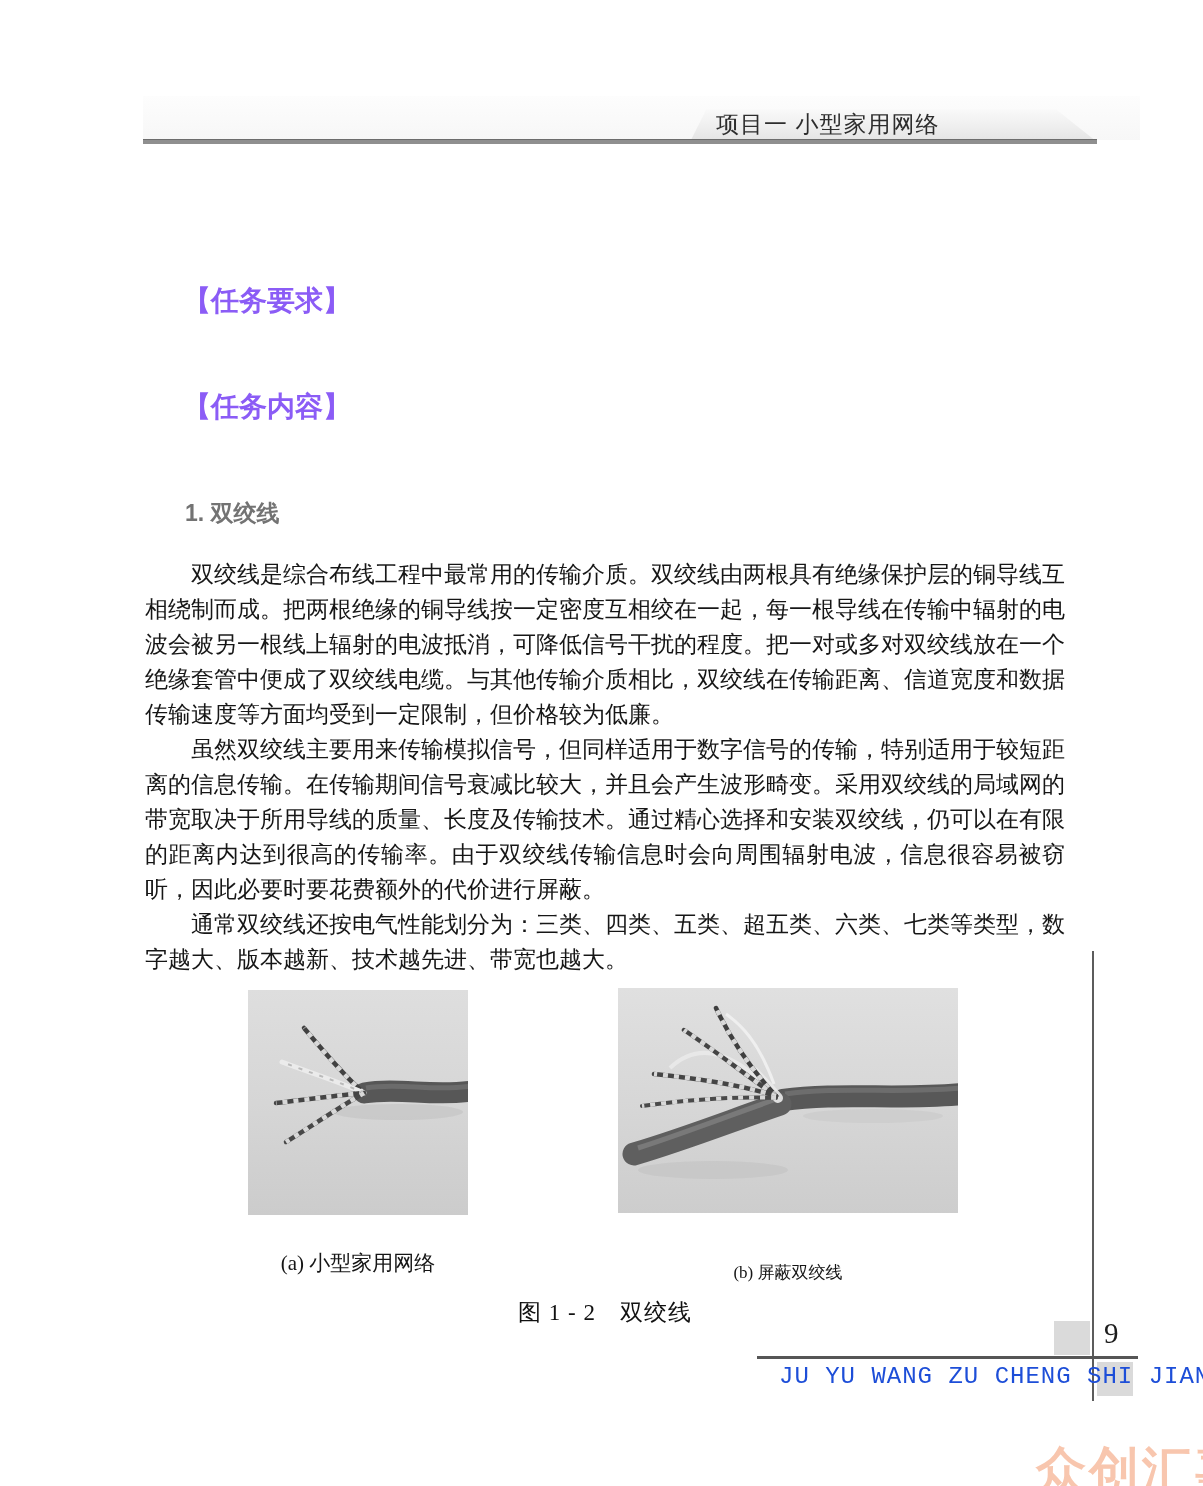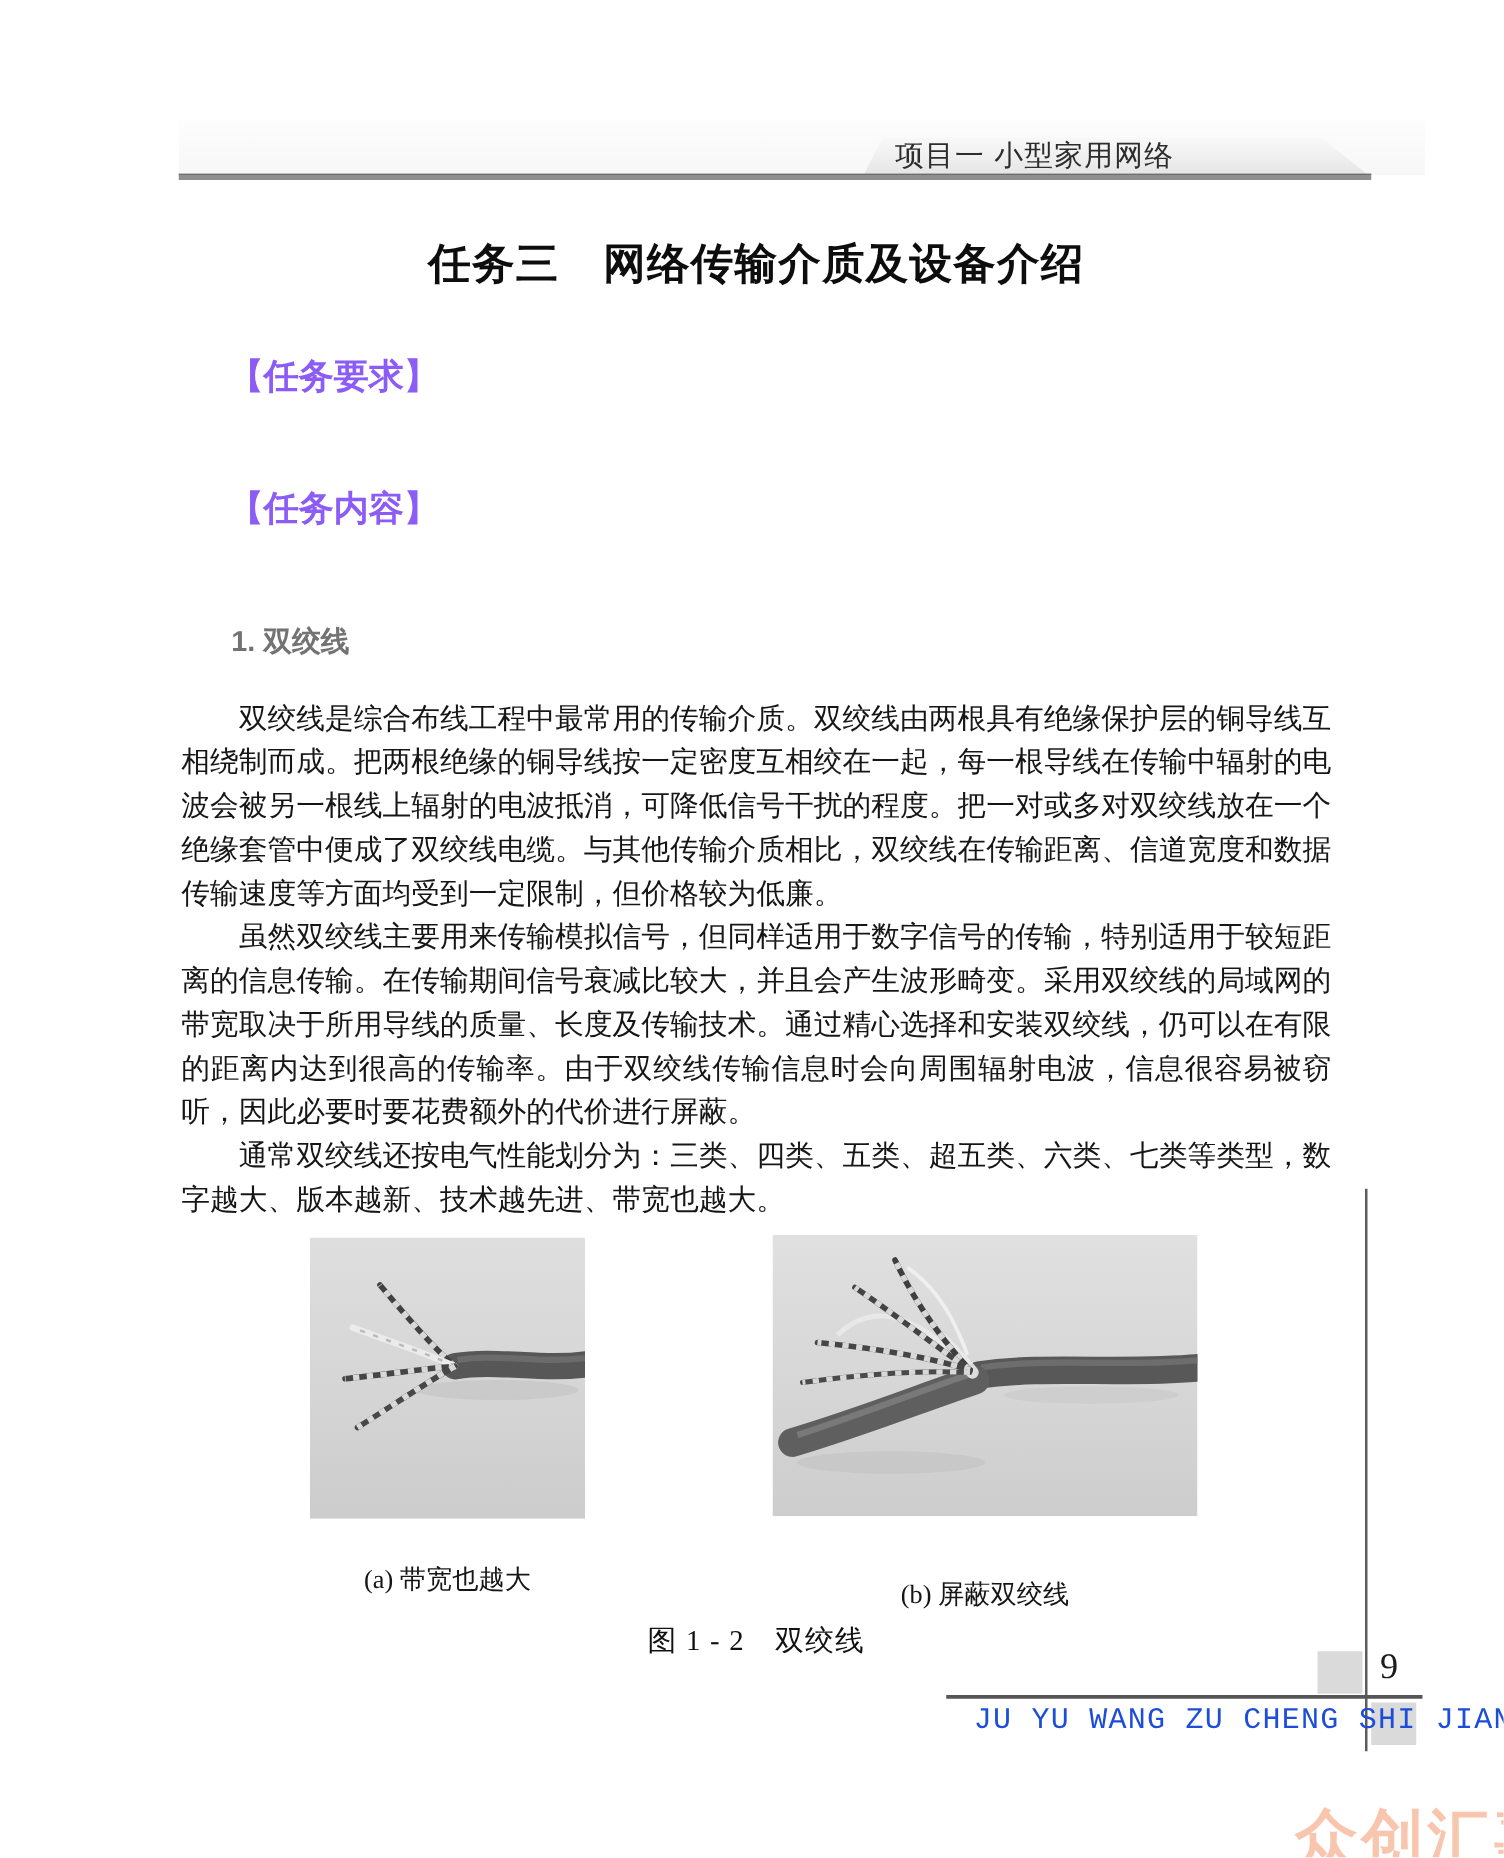--- a/index.html
+++ b/index.html
@@ -32,21 +32,21 @@
     font-weight:bold;font-size:23px;color:#737373;}
   .req-text{left:145px;top:336px;width:920px;font-size:23px;text-indent:1.8em;color:#161616;}
   
   .body-copy{left:145px;top:529px;width:920px;font-size:23px;line-height:35px;
     text-align:justify;color:#161616;margin-top:28px;}
   .body-copy p{margin:0;text-indent:2em;}
   
   .photo-a{left:248px;top:990px;width:220px;height:225px;}
   .photo-b{left:618px;top:988px;width:340px;height:225px;}
   .caption-a{left:248px;top:1249px;width:220px;text-align:center;font-size:21px;color:#151515;}
-  .caption-b{left:618px;top:1261px;width:340px;text-align:center;font-size:21px;color:#151515;}
+  .caption-b{left:618px;top:1261px;width:340px;text-align:center;font-size:17px;color:#151515;}
   .fig-caption{left:145px;top:1297px;width:920px;text-align:center;font-size:23px;color:#111;letter-spacing:1px;}
   
   .v-rule{left:1092px;top:951px;width:2px;height:450px;background:#5c5c5c;}
   .footer-rule{left:757px;top:1356px;width:381px;height:3px;background:#565656;}
   .sq-top{left:1054px;top:1321px;width:36px;height:34px;background:#dadada;}
   .sq-bottom{left:1097px;top:1362px;width:36px;height:34px;background:#dadada;}
   .page-number{left:1104px;top:1317px;font-size:29px;color:#1d1d1d;}
   .footer-pinyin{left:779px;top:1363px;font-family:Liberation Mono, monospace;
     font-size:24px;color:#1d4ed8;letter-spacing:1px;white-space:nowrap;}
   .watermark{left:1036px;top:1437px;font-family:"DejaVu Sans","Liberation Sans",sans-serif;
@@ -55,21 +55,20 @@
 </head>
 <body>
 
 <div class="page">
 
   <div class="abs header-band"></div>
   <div class="abs header-banner"></div>
   <div class="abs header-chapter">项目一 小型家用网络</div>
   <div class="abs header-rule"></div>
 
-  <div class="abs page-title">任务三　网络传输介质及设备介绍</div>
 
   <div class="abs h-bracket h-req">【任务要求】</div>
   <div class="abs h-bracket h-content">【任务内容】</div>
   <div class="abs h-subsub">1. 双绞线</div>
 
   <div class="abs body-copy">
     <p>双绞线是综合布线工程中最常用的传输介质。双绞线由两根具有绝缘保护层的铜导线互相绕制而成。把两根绝缘的铜导线按一定密度互相绞在一起，每一根导线在传输中辐射的电波会被另一根线上辐射的电波抵消，可降低信号干扰的程度。把一对或多对双绞线放在一个绝缘套管中便成了双绞线电缆。与其他传输介质相比，双绞线在传输距离、信道宽度和数据传输速度等方面均受到一定限制，但价格较为低廉。</p>
     <p>虽然双绞线主要用来传输模拟信号，但同样适用于数字信号的传输，特别适用于较短距离的信息传输。在传输期间信号衰减比较大，并且会产生波形畸变。采用双绞线的局域网的带宽取决于所用导线的质量、长度及传输技术。通过精心选择和安装双绞线，仍可以在有限的距离内达到很高的传输率。由于双绞线传输信息时会向周围辐射电波，信息很容易被窃听，因此必要时要花费额外的代价进行屏蔽。</p>
     <p>通常双绞线还按电气性能划分为：三类、四类、五类、超五类、六类、七类等类型，数字越大、版本越新、技术越先进、带宽也越大。</p>
   </div>
@@ -127,21 +126,21 @@
       <path d="M158,108 C132,80 112,50 98,20" stroke="#d8d8d8" stroke-width="4.5" fill="none" stroke-dasharray="5 6"></path>
       <path d="M158,108 C125,85 96,62 66,42" stroke="#444444" stroke-width="4.5" fill="none" stroke-linecap="round"></path>
       <path d="M158,108 C125,85 96,62 66,42" stroke="#d8d8d8" stroke-width="4.5" fill="none" stroke-dasharray="5 6"></path>
       <path d="M158,108 C120,96 76,90 36,86" stroke="#454545" stroke-width="4.5" fill="none" stroke-linecap="round"></path>
       <path d="M158,108 C120,96 76,90 36,86" stroke="#d8d8d8" stroke-width="4.5" fill="none" stroke-dasharray="5 6"></path>
       <path d="M158,110 C118,108 68,112 24,118" stroke="#4a4a4a" stroke-width="4" fill="none" stroke-linecap="round"></path>
       <path d="M158,110 C118,108 68,112 24,118" stroke="#d8d8d8" stroke-width="4" fill="none" stroke-dasharray="5 6"></path>
     </svg>
   </div>
 
-  <div class="abs caption-a">(a) 带宽也越大</div>
+  <div class="abs caption-a">(a) 小型家用网络</div>
   <div class="abs caption-b">(b) 屏蔽双绞线</div>
   <div class="abs fig-caption">图 1 - 2　双绞线</div>
 
   <div class="abs v-rule"></div>
   <div class="abs sq-top"></div>
   <div class="abs footer-rule"></div>
   <div class="abs sq-bottom"></div>
   <div class="abs page-number">9</div>
   <div class="abs footer-pinyin">JU YU WANG ZU CHENG SHI JIAN</div>
 

